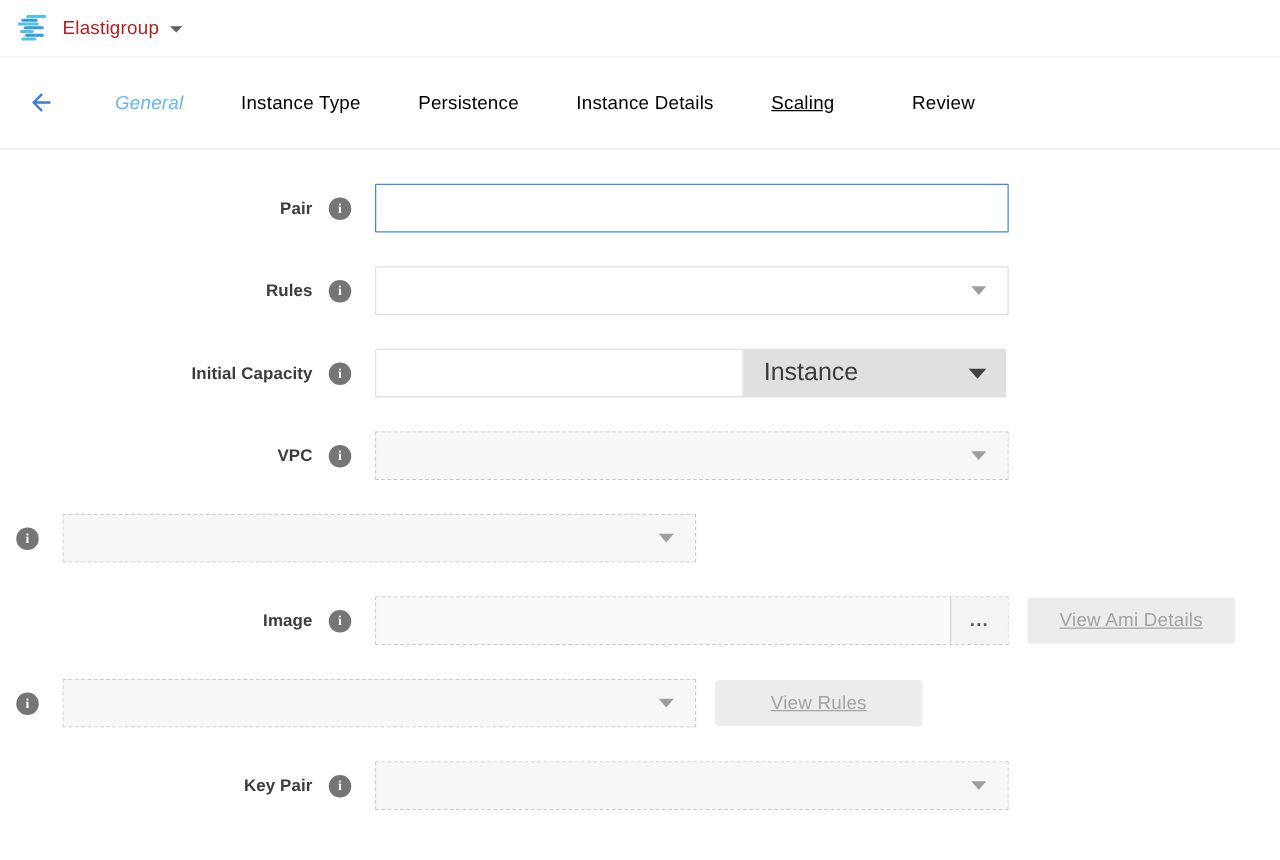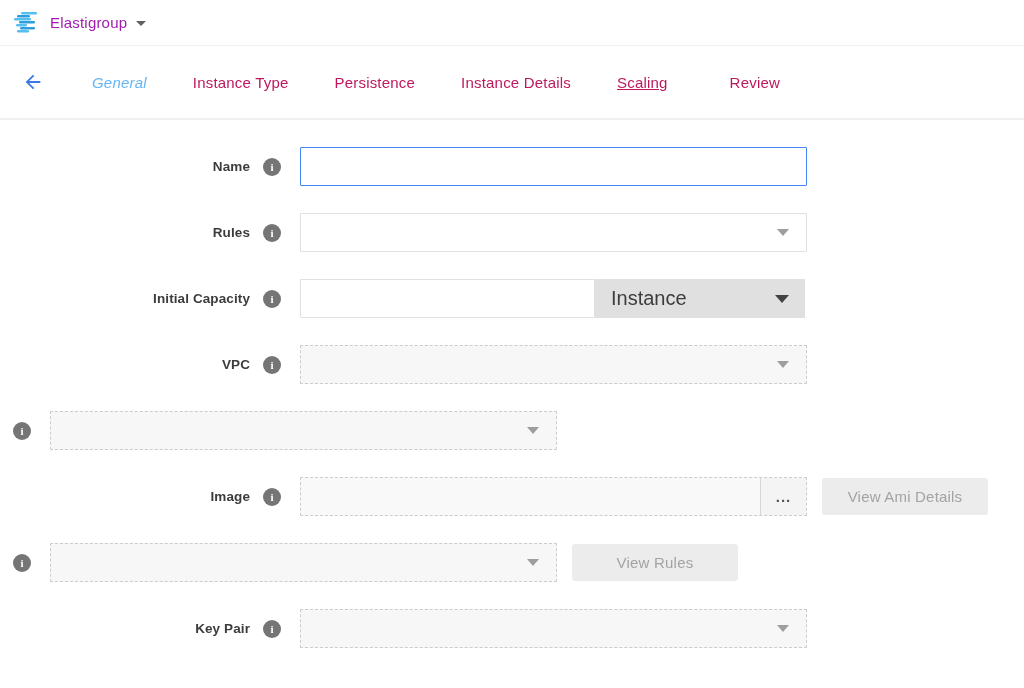--- a/index.html
+++ b/index.html
@@ -21,21 +21,21 @@
   }
   .app-switcher {
     display: flex;
     align-items: center;
     cursor: pointer;
   }
   .logo { width: 26px; height: 22px; display: block; }
   .app-name {
     margin-left: 10px;
     font-size: 15px;
-    color: #a21caf;
+    color: #b91c1c;
     letter-spacing: .2px;
   }
   .caret-sm {
     width: 0; height: 0;
     border-left: 5px solid transparent;
     border-right: 5px solid transparent;
     border-top: 5px solid #616161;
     margin-left: 9px;
     margin-top: 2px;
   }
@@ -54,21 +54,21 @@
     display: flex; align-items: center; justify-content: center;
     cursor: pointer;
   }
   .tabs {
     display: flex;
     align-items: center;
     margin-left: 46px;
   }
   .tab {
     font-size: 15px;
-    color: #be185d;
+    color: #000000;
     margin-right: 46px;
     cursor: pointer;
     white-space: nowrap;
     letter-spacing: .2px;
   }
   .tab.active { color: #64b5f6; font-style: italic; }
   .tab:nth-child(5) { margin-right: 62px; text-decoration: underline; }
 
   
   .form-area { padding-top: 27px; }
@@ -186,20 +186,21 @@
     margin-left: 15px;
     width: 166px; height: 37px;
     background: #ececec;
     color: #a3a3a3;
     font-size: 15px;
     display: flex; align-items: center; justify-content: center;
     border-radius: 3px;
     cursor: pointer;
     white-space: nowrap;
     letter-spacing: .2px;
+    text-decoration: underline;
   }
 </style>
 </head>
 <body>
 
 <div class="topbar">
   <div class="app-switcher">
     <svg class="logo" viewBox="0 0 26 22">
       <rect x="7" y="0" width="16" height="2.4" rx="1.2" fill="#55c0ef"></rect>
       <rect x="3" y="3" width="13" height="2.4" rx="1.2" fill="#2d9ddd"></rect>
@@ -226,21 +227,21 @@
     <span class="tab">Persistence</span>
     <span class="tab">Instance Details</span>
     <span class="tab">Scaling</span>
     <span class="tab">Review</span>
   </div>
 </div>
 
 <div class="form-area">
 
   <div class="row">
-    <div class="label-cell">Name</div>
+    <div class="label-cell">Pair</div>
     <div class="info-icon">i</div>
     <div class="field-cell">
       <input class="text-input focused" type="text" value="" style="">
     </div>
   </div>
 
   <div class="row">
     <div class="label-cell">Rules</div>
     <div class="info-icon">i</div>
     <div class="field-cell">

